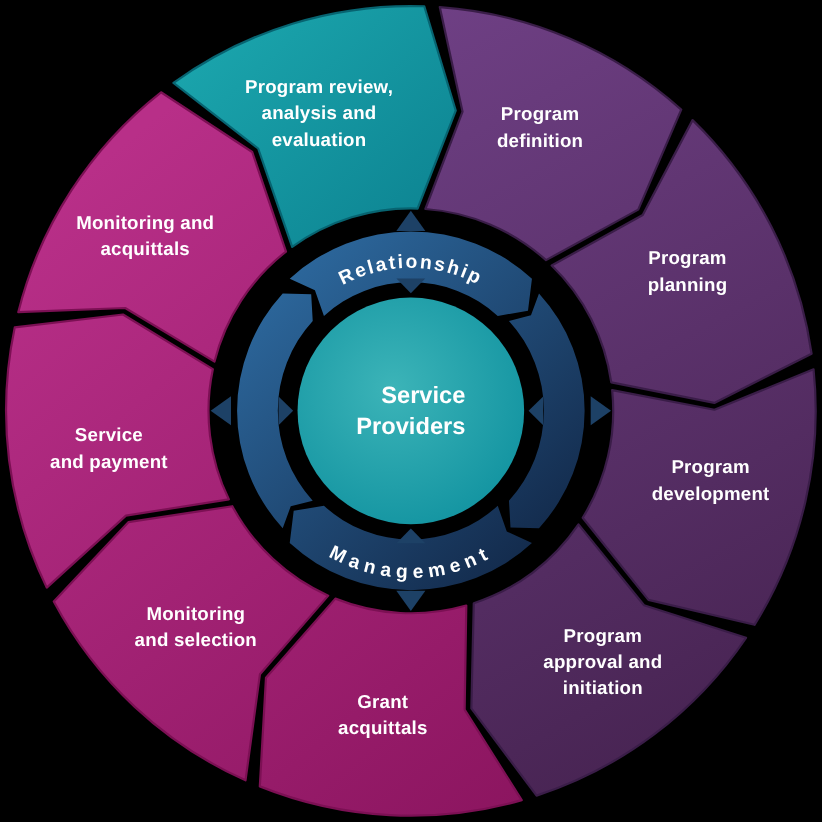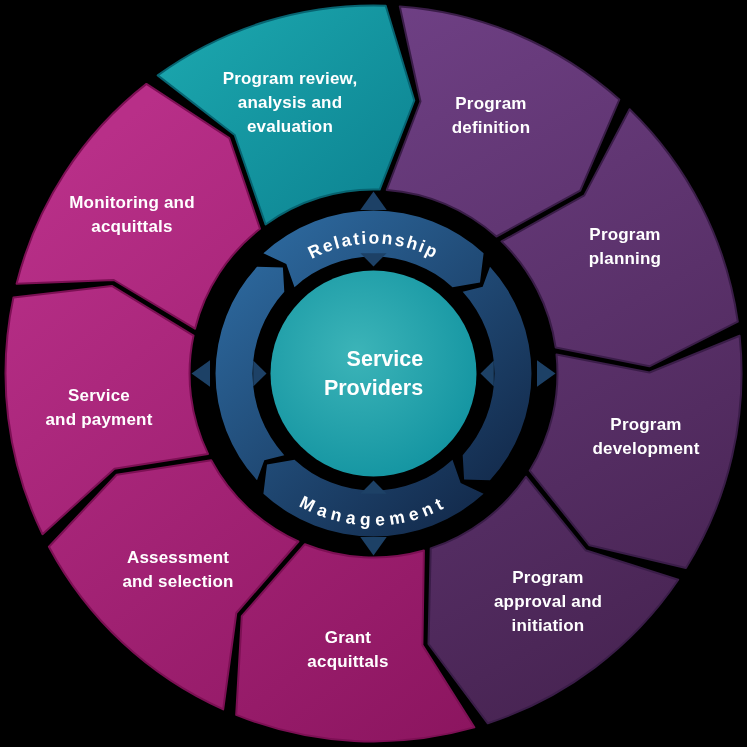--- a/index.html
+++ b/index.html
@@ -96,21 +96,21 @@
 definition</div>
   <div class="seg-label" style="left:625px;top:247px">Program
 planning</div>
   <div class="seg-label" style="left:646px;top:437px">Program
 development</div>
   <div class="seg-label" style="left:548px;top:602px">Program
 approval and
 initiation</div>
   <div class="seg-label" style="left:348px;top:650px">Grant
 acquittals</div>
-  <div class="seg-label" style="left:178px;top:570px">Assessment
+  <div class="seg-label" style="left:178px;top:570px">Monitoring
 and selection</div>
   <div class="seg-label" style="left:99px;top:408px">Service
 and payment</div>
   <div class="seg-label" style="left:132px;top:215px">Monitoring and
 acquittals</div>
   <div class="seg-label" style="left:290px;top:103px">Program review,
 analysis and
 evaluation</div>
 
   <div class="center-label" style="left:373.5px;top:373.5px">Service

